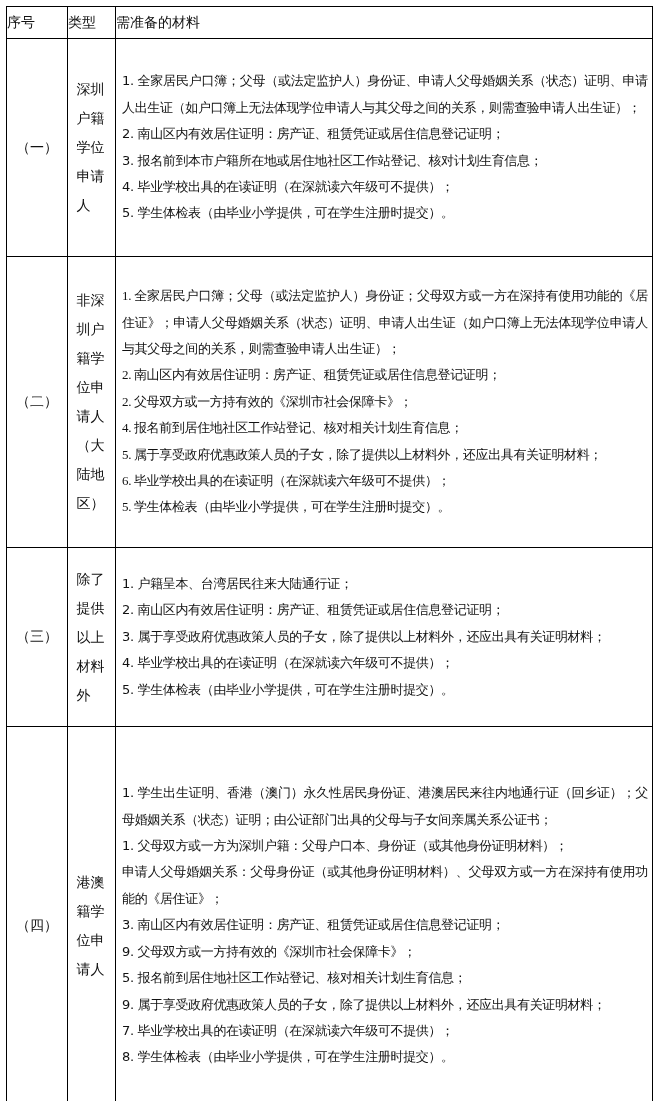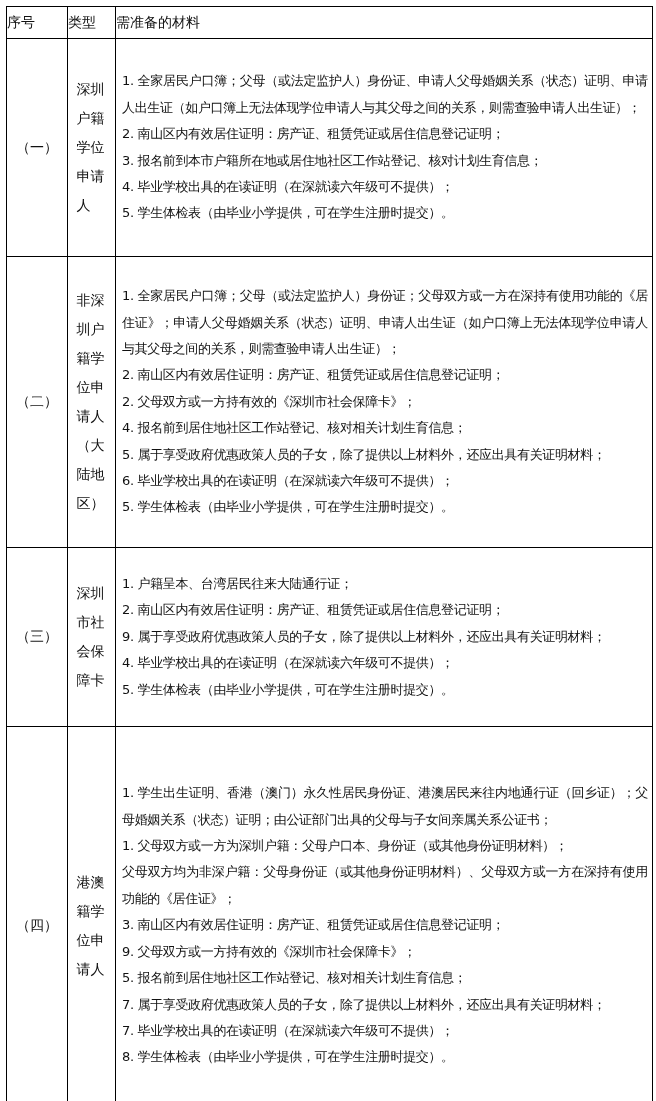--- a/index.html
+++ b/index.html
@@ -56,21 +56,21 @@
       padding: 4px 4px 4px 6px !important;
       font-size: 13px;
       line-height: 26.4px;
       text-align: justify;
     }
     .mat .item {
       display: block;
       letter-spacing: -0.35px;
     }
     tr.r1 td { height: 209px; }
-    tr.r2 td { height: 282px; }
+    tr.r2 td { height: 282px; font-family: Liberation Serif, serif; }
     tr.r3 td { height: 170px; }
     tr.r4 td { height: 389px; }
   </style>
 </head>
 <body>
 
 <table class="materials">
   <colgroup>
     <col class="c-seq">
     <col class="c-type">
@@ -103,38 +103,38 @@
         <span class="item">2. 南山区内有效居住证明：房产证、租赁凭证或居住信息登记证明；</span>
         <span class="item">2. 父母双方或一方持有效的《深圳市社会保障卡》；</span>
         <span class="item">4. 报名前到居住地社区工作站登记、核对相关计划生育信息；</span>
         <span class="item">5. 属于享受政府优惠政策人员的子女，除了提供以上材料外，还应出具有关证明材料；</span>
         <span class="item">6. 毕业学校出具的在读证明（在深就读六年级可不提供）；</span>
         <span class="item">5. 学生体检表（由毕业小学提供，可在学生注册时提交）。</span>
       </td>
     </tr>
     <tr class="r3">
       <td class="seq">（三）</td>
-      <td class="type"><span class="type-inner">深圳市社会保障卡</span></td>
+      <td class="type"><span class="type-inner">除了提供以上材料外</span></td>
       <td class="mat">
         <span class="item">1. 户籍呈本、台湾居民往来大陆通行证；</span>
         <span class="item">2. 南山区内有效居住证明：房产证、租赁凭证或居住信息登记证明；</span>
-        <span class="item">9. 属于享受政府优惠政策人员的子女，除了提供以上材料外，还应出具有关证明材料；</span>
+        <span class="item">3. 属于享受政府优惠政策人员的子女，除了提供以上材料外，还应出具有关证明材料；</span>
         <span class="item">4. 毕业学校出具的在读证明（在深就读六年级可不提供）；</span>
         <span class="item">5. 学生体检表（由毕业小学提供，可在学生注册时提交）。</span>
       </td>
     </tr>
     <tr class="r4">
       <td class="seq">（四）</td>
       <td class="type"><span class="type-inner">港澳籍学位申请人</span></td>
       <td class="mat">
         <span class="item">1. 学生出生证明、香港（澳门）永久性居民身份证、港澳居民来往内地通行证（回乡证）；父母婚姻关系（状态）证明；由公证部门出具的父母与子女间亲属关系公证书；</span>
         <span class="item">1. 父母双方或一方为深圳户籍：父母户口本、身份证（或其他身份证明材料）；</span>
-        <span class="item">父母双方均为非深户籍：父母身份证（或其他身份证明材料）、父母双方或一方在深持有使用功能的《居住证》；</span>
+        <span class="item">申请人父母婚姻关系：父母身份证（或其他身份证明材料）、父母双方或一方在深持有使用功能的《居住证》；</span>
         <span class="item">3. 南山区内有效居住证明：房产证、租赁凭证或居住信息登记证明；</span>
         <span class="item">9. 父母双方或一方持有效的《深圳市社会保障卡》；</span>
         <span class="item">5. 报名前到居住地社区工作站登记、核对相关计划生育信息；</span>
-        <span class="item">7. 属于享受政府优惠政策人员的子女，除了提供以上材料外，还应出具有关证明材料；</span>
+        <span class="item">9. 属于享受政府优惠政策人员的子女，除了提供以上材料外，还应出具有关证明材料；</span>
         <span class="item">7. 毕业学校出具的在读证明（在深就读六年级可不提供）；</span>
         <span class="item">8. 学生体检表（由毕业小学提供，可在学生注册时提交）。</span>
       </td>
     </tr>
   </tbody>
 </table>
 
 </body></html>

